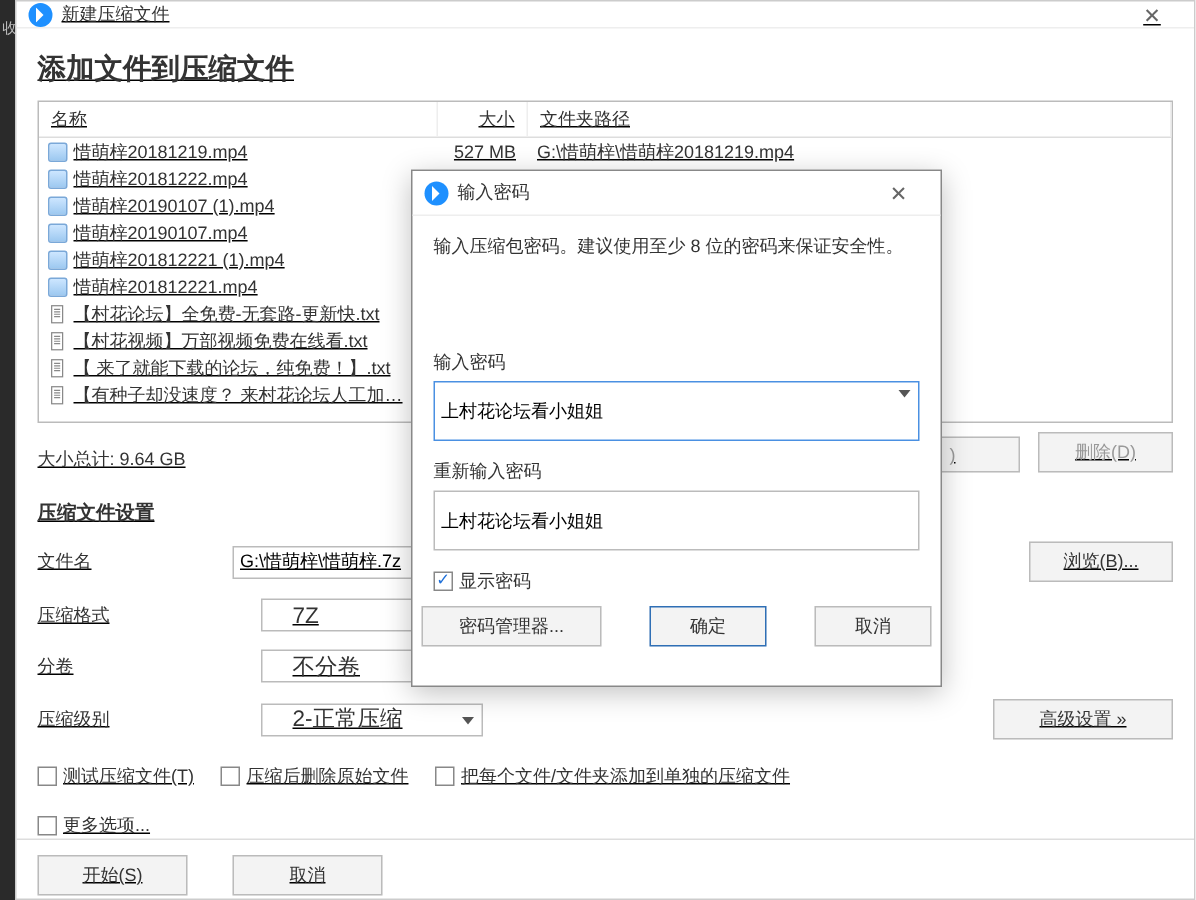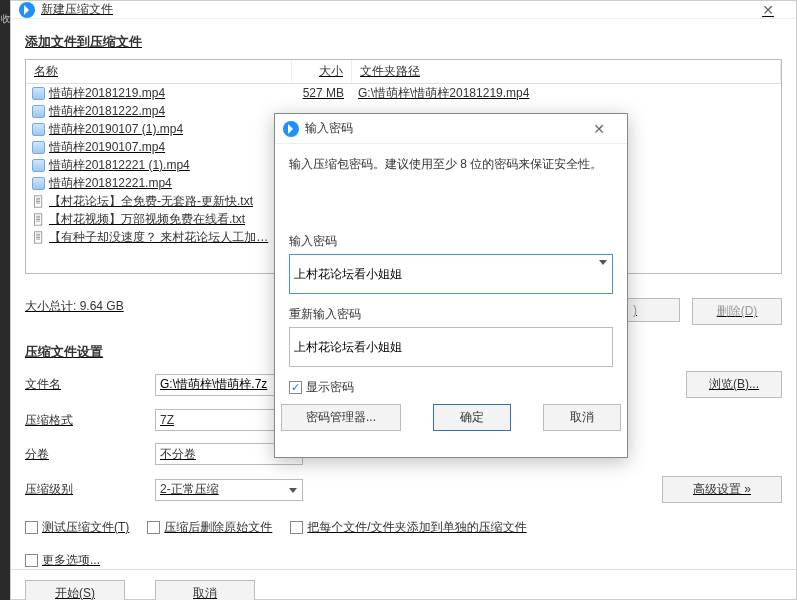--- a/index.html
+++ b/index.html
@@ -6,51 +6,51 @@
   body { margin: 0; background: #e8e8e8; width: 797px; height: 600px; position: relative; overflow: hidden; }
   
   .main-window { position: absolute; left: 10px; top: 0; width: 787px; height: 600px; background: #fff; border: 1px solid #ccc; display: flex; flex-direction: column; text-decoration: underline; }
   .titlebar { height: 30px; display: flex; align-items: center; padding: 0 8px; border-bottom: 1px solid #eee; }
   .title-icon { width: 16px; height: 16px; border-radius: 50%; background: #1e90ff; display: inline-flex; align-items: center; justify-content: center; margin-right: 6px; }
   .title-icon svg { width: 10px; height: 10px; fill: #fff; }
   .titlebar-text { font-size: 12px; color: #333; flex: 1; }
   .titlebar-close { width: 40px; text-align: center; color: #666; font-size: 14px; cursor: pointer; }
   
   .content { flex: 1; padding: 10px 14px 0 14px; font-size: 12px; color: #333; display: flex; flex-direction: column; }
-  .section-header { font-weight: bold; font-size: 13px; margin: 4px 0 8px 0; }
+  .section-header { font-weight: bold; font-size: 19px; margin: 4px 0 8px 0; }
   
   .file-table { border: 1px solid #bbb; height: 215px; overflow: hidden; }
   .table-header { display: flex; background: #fff; border-bottom: 1px solid #ddd; font-size: 12px; }
   .th { padding: 3px 8px; border-right: 1px solid #eee; }
   .th-name { width: 266px; }
   .th-size { width: 60px; text-align: right; }
   .th-path { flex: 1; }
   
   .table-body { }
   .row { display: flex; align-items: center; height: 18px; font-size: 12px; }
   .cell-name { width: 266px; padding-left: 6px; display: flex; align-items: center; gap: 4px; white-space: nowrap; overflow: hidden; }
   .cell-size { width: 60px; text-align: right; padding-right: 8px; }
   .cell-path { flex: 1; padding-left: 6px; white-space: nowrap; overflow: hidden; }
   .file-icon { width: 13px; height: 13px; flex-shrink: 0; }
   .file-icon.video { background: linear-gradient(#cde6ff,#9cc8f0); border:1px solid #7aa8d8; border-radius:2px; }
   .file-icon.text svg { width:13px; height:13px; }
   
-  .totals-row { display: flex; align-items: flex-start; margin-top: 24px; }
+  .totals-row { display: flex; align-items: flex-end; margin-top: 6px; }
   .totals-label { flex: 1; font-size: 12px; }
   .btn { background: #f3f3f3; border: 1px solid #bbb; font-size: 12px; padding: 4px 0; min-width: 90px; text-align: center; cursor: pointer; color:#333;}
   .btn:disabled, .btn.disabled { color: #999; }
   .btn + .btn { margin-left: 12px; }
   
   .settings-header { font-weight: bold; font-size: 13px; margin: 18px 0 10px 0; }
   .form-row { display: flex; align-items: center; margin-bottom: 10px; min-height: 24px; }
   .form-label { width: 130px; font-size: 12px; }
   .form-field { flex: 1; display: flex; align-items: center; gap: 10px; }
   .textinput { border: 1px solid #bbb; height: 22px; padding: 0 4px; font-size: 12px; background: #fff; }
   .filename-input { width: 440px; }
-  .select { border: 1px solid #bbb; height: 22px; font-size: 12px; background: #fff; padding: 0 18px 0 4px; position: relative; display: inline-flex; align-items: center; min-width: 148px;}
+  .select { border: 1px solid #bbb; height: 22px; font-size: 15px; background: #fff; padding: 0 18px 0 20px; position: relative; display: inline-flex; align-items: center; min-width: 148px; margin-left: 19px;}
   .select::after { content:""; position:absolute; right:5px; top:8px; border-left:4px solid transparent;border-right:4px solid transparent;border-top:5px solid #555;}
   .checkbox-row { display: flex; align-items: center; gap: 18px; margin-top: 6px; }
   .ck { display: inline-flex; align-items: center; gap: 4px; font-size: 12px; cursor:pointer;}
   .ck .box { width: 13px; height: 13px; border: 1px solid #888; background: #fff; display:inline-flex; align-items:center; justify-content:center;}
   .ck .box.checked::after{content:"✓"; font-size:11px; color:#1e6fd8; line-height:1;}
   
   .more-row { margin-top: 16px; align-items: center; }
   
   .footer { border-top: 1px solid #ddd; padding: 10px 14px; display: flex; justify-content: flex-start; gap: 18px; }
   
@@ -175,20 +175,34 @@
           </div>
           <div class="row">
             <div class="cell-name">
               <span class="file-icon text"><svg viewBox="0 0 16 16">
                   <rect x="3" y="1" width="9" height="14" fill="#fff" stroke="#888"></rect>
                   <line x1="5" y1="4" x2="10" y2="4" stroke="#888"></line>
                   <line x1="5" y1="6" x2="10" y2="6" stroke="#888"></line>
                   <line x1="5" y1="8" x2="10" y2="8" stroke="#888"></line>
                   <line x1="5" y1="10" x2="10" y2="10" stroke="#888"></line>
                 </svg></span>
+              <span>【 来了就能下载的论坛，纯免费！】.txt</span>
+            </div>
+            <div class="cell-size"></div>
+            <div class="cell-path"></div>
+          </div>
+          <div class="row">
+            <div class="cell-name">
+              <span class="file-icon text"><svg viewBox="0 0 16 16">
+                  <rect x="3" y="1" width="9" height="14" fill="#fff" stroke="#888"></rect>
+                  <line x1="5" y1="4" x2="10" y2="4" stroke="#888"></line>
+                  <line x1="5" y1="6" x2="10" y2="6" stroke="#888"></line>
+                  <line x1="5" y1="8" x2="10" y2="8" stroke="#888"></line>
+                  <line x1="5" y1="10" x2="10" y2="10" stroke="#888"></line>
+                </svg></span>
               <span>【有种子却没速度？ 来村花论坛人工加…</span>
             </div>
             <div class="cell-size"></div>
             <div class="cell-path"></div>
           </div>
         </div>
     </div>
 
     <div class="totals-row">
       <span class="totals-label">大小总计: 9.64 GB</span>

